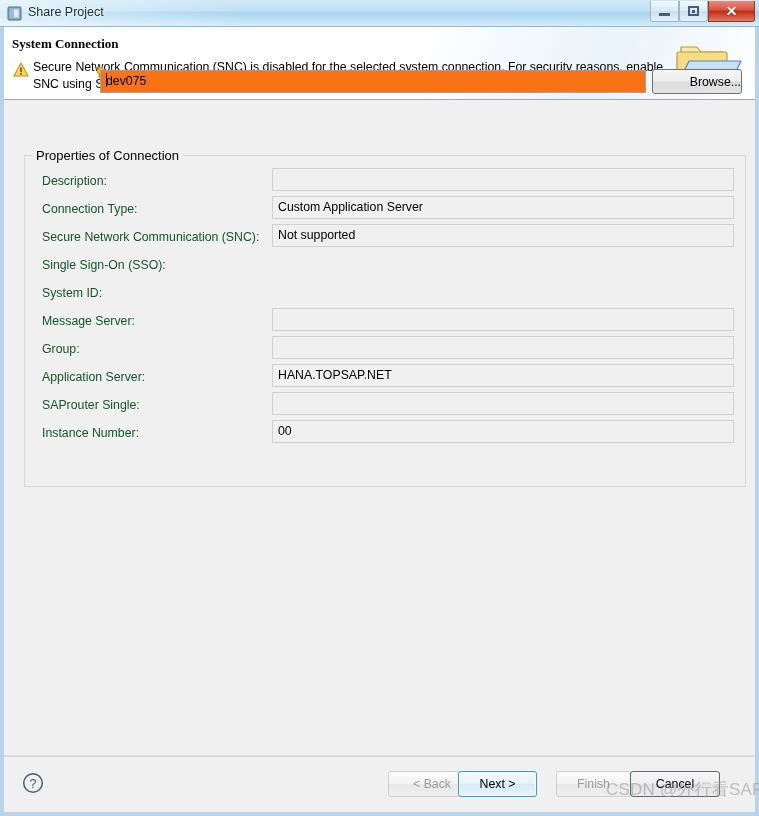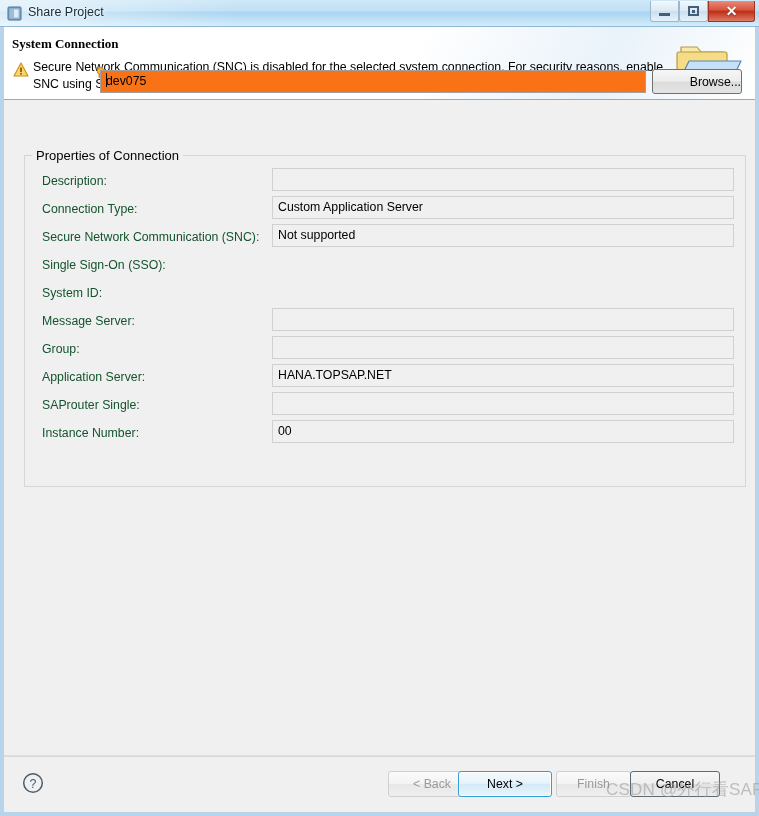--- a/index.html
+++ b/index.html
@@ -313,21 +313,21 @@
     background: linear-gradient(to bottom, #fbfbfb 0%, #f3f3f3 48%, #e8e8e8 52%, #efefef 100%);
     font-size: 12.3px;
     display: flex;
     align-items: center;
     justify-content: center;
     color: #000;
   }
   .btn.disabled { color: #9a9a9a; border-color: #cfcfcf; }
   .btn-back   { left: 364px; width: 88px; margin-left: 20px; }
   .btn-next   {
-    left: 454px; width: 94px;
+    left: 454px; width: 79px;
     border: 1px solid #2f9fd8;
     box-shadow: inset 0 0 0 1px #ffffff;
     background: linear-gradient(to bottom, #f4fafd 0%, #e7f3fb 46%, #d4e9f7 52%, #eaf5fc 100%);
   }
   .btn-finish { left: 552px; width: 75px; }
   .btn-cancel {
     left: 626px; width: 90px;
     border: 1px solid #5d6b75;
     background: linear-gradient(to bottom, #f7f7f7 0%, #efefef 48%, #e2e2e2 52%, #ebebeb 100%);
   }

